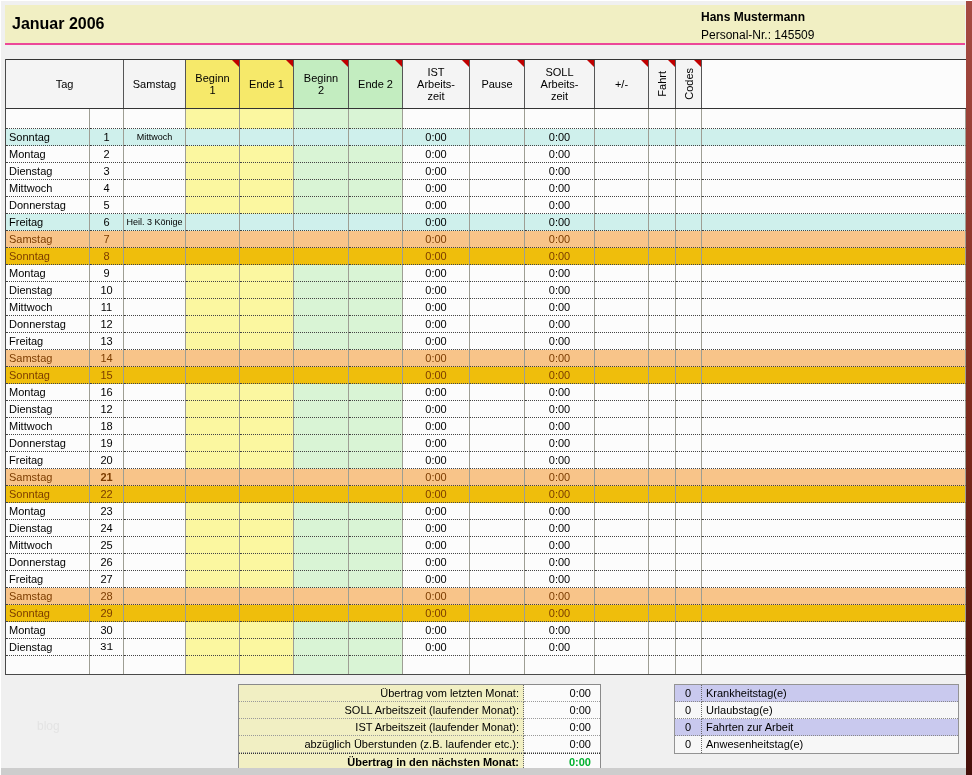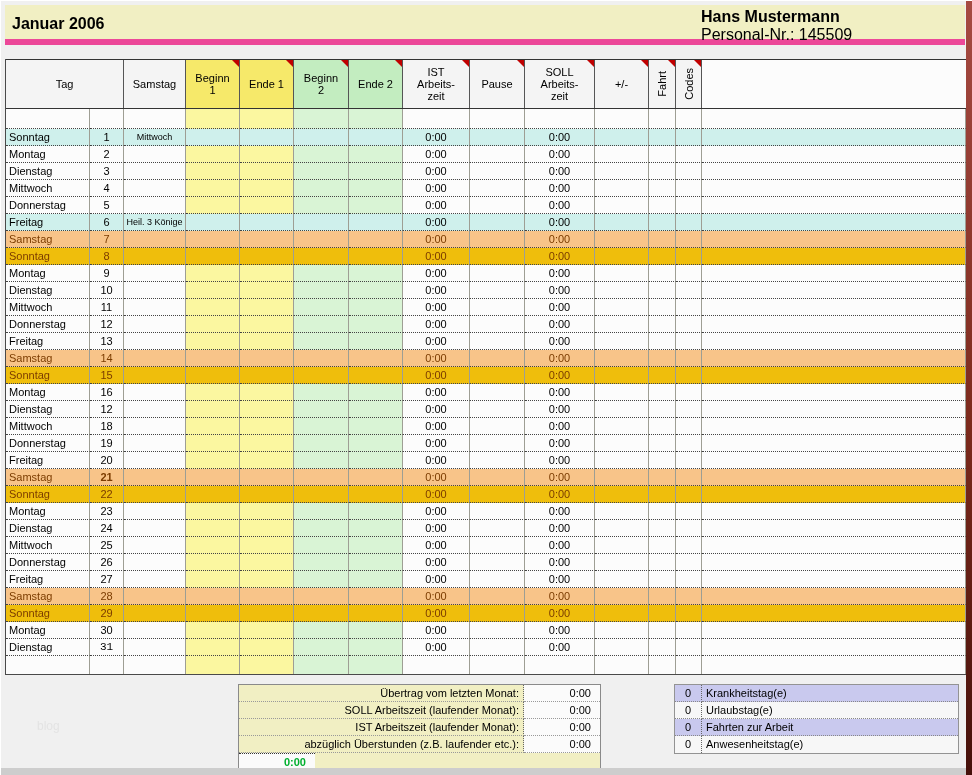--- a/index.html
+++ b/index.html
@@ -21,23 +21,23 @@
   .page{
     position:relative;width:972px;height:775px;overflow:hidden;
     background:#f0f0f0;font-family:"Liberation Sans","DejaVu Sans",sans-serif;
     color:#000;border-top:1px solid #fff;border-left:1px solid #fff;
   }
   .bottom-strip{position:absolute;left:0;bottom:0;width:100%;height:7px;background:#cdcdcd;}
   .red-edge{position:absolute;top:0;right:0;width:6px;height:775px;z-index:30;
     background:linear-gradient(#a64a42,#7c2a1c 55%,#45100a);}
   
   .top-band{position:absolute;left:4px;top:4px;width:960px;height:40px;
-    background:var(--band-yellow);border-bottom:6px solid #ec4899;}
+    background:var(--band-yellow);border-bottom:2px solid #ec4899;}
   .month-title{position:absolute;left:7px;top:10px;font-size:16px;font-weight:bold;}
-  .employee{position:absolute;left:696px;top:3px;line-height:18px;font-size:16px;}
+  .employee{position:absolute;left:696px;top:3px;line-height:18px;font-size:12px;}
   .employee .name{font-weight:bold;}
   
   #sheet{position:absolute;left:4px;top:58px;width:961px;
     border-left:1px solid #4a4a4a;border-bottom:1px solid #4a4a4a;background:#fcfcfc;}
   .hdr-row{display:flex;height:50px;border-top:1px solid #333;border-bottom:1px solid #333;}
   .hcell{position:relative;display:flex;align-items:center;justify-content:center;
     text-align:center;font-size:11px;line-height:12px;white-space:pre-line;
     background:#f4f4f4;border-right:1px solid #555;overflow:hidden;}
   .hcell.h-beginn1,.hcell.h-ende1{background:var(--header-yellow);}
   .hcell.h-beginn2,.hcell.h-ende2{background:var(--header-green);}
@@ -656,20 +656,21 @@
       </div>
       <div class="sumrow">
         <div class="lbl">IST Arbeitszeit (laufender Monat):</div>
         <div class="val">0:00</div>
       </div>
       <div class="sumrow">
         <div class="lbl">abzüglich Überstunden (z.B. laufender etc.):</div>
         <div class="val">0:00</div>
       </div>
       <div class="sumrow final">
+        <div class="lbl">Übertrag in den nächsten Monat:</div>
         <div class="val">0:00</div>
       </div>
     </div>
   <div id="counters">
       <div class="cntrow alt">
         <div class="num">0</div>
         <div class="lab">Krankheitstag(e)</div>
       </div>
       <div class="cntrow">
         <div class="num">0</div>

